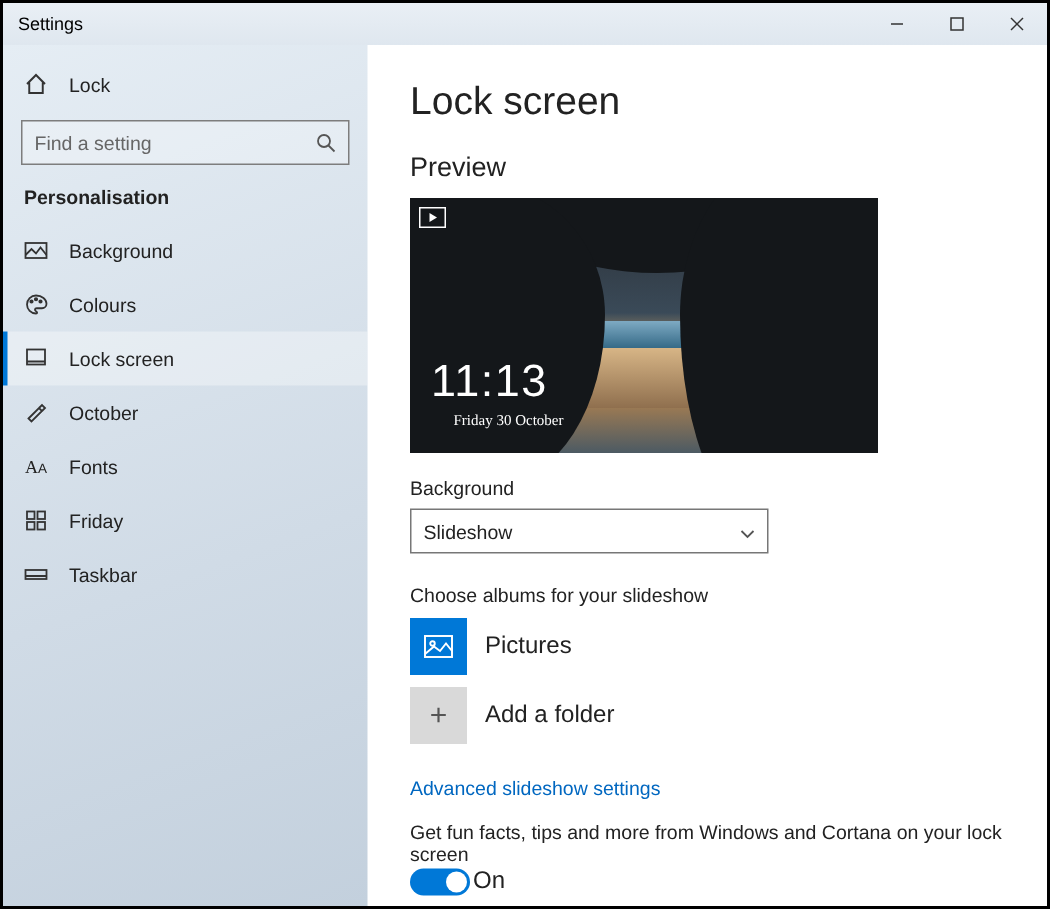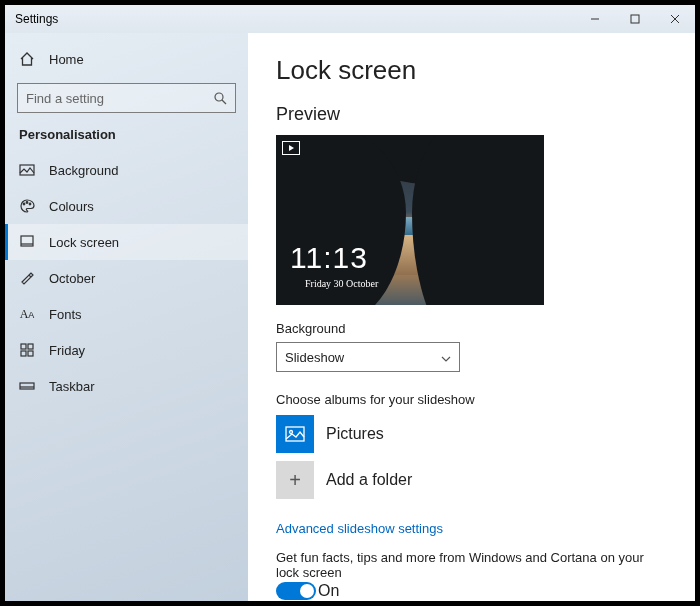--- a/index.html
+++ b/index.html
@@ -1,17 +1,17 @@
 <!DOCTYPE html>
 <html><head>
 <meta charset="utf-8">
 <style>
   * { box-sizing: border-box; margin: 0; padding: 0; font-family: "Segoe UI", Arial, sans-serif; }
   body { width: 700px; height: 606px; overflow: hidden; background: #fff; }
-  .window { display: flex; flex-direction: column; width: 100%; height: 100%; border: 5px solid #000000; }
+  .window { display: flex; flex-direction: column; width: 100%; height: 100%; border: 2px solid #000000; }
   .titlebar { height: 28px; display: flex; align-items: center; justify-content: space-between; padding-left: 10px; font-size: 12px; background: linear-gradient(to bottom,#e9eff5,#dfe7ef); }
   .titlebar .controls { display: flex; }
   .titlebar .ctl { width: 40px; height: 28px; display: flex; align-items: center; justify-content: center; cursor: default; }
   .titlebar .ctl svg { width: 10px; height: 10px; stroke: #333; stroke-width: 1; fill: none; }
   .body { flex: 1; display: flex; min-height: 0; }
   .sidebar { width: 243px; background: linear-gradient(160deg,#e5edf4 0%,#d0dbe6 60%,#c3d0dd 100%); padding: 12px 0 0 0; display: flex; flex-direction: column; font-size: 13px; color: #222; }
   .home-row { display: flex; align-items: center; padding: 6px 14px; margin-bottom: 10px; cursor: default; }
   .home-row .icon { width: 16px; height: 16px; margin-right: 14px; }
   .search { margin: 0 12px 14px 12px; height: 30px; border: 1px solid #7d7d7d; background: rgba(255,255,255,0.25); display: flex; align-items: center; padding: 0 8px; }
   .search input { flex: 1; border: none; background: transparent; outline: none; font-size: 13px; color: #333; }
@@ -19,32 +19,32 @@
   .search .sicon { width: 14px; height: 14px; }
   .section-title { font-weight: 600; padding: 0 14px 10px 14px; font-size: 13px; }
   .nav { display: flex; flex-direction: column; }
   .nav-item { display: flex; align-items: center; padding: 10px 14px; cursor: default; position: relative; }
   .nav-item .icon { width: 16px; height: 16px; margin-right: 14px; display:flex; align-items:center; justify-content:center; }
   .nav-item.active { background: rgba(255,255,255,0.35); }
   .nav-item.active::before { content: ""; position: absolute; left: 0; top: 0; bottom: 0; width: 3px; background: #0078d7; }
   .content { flex: 1; padding: 22px 28px 20px 28px; overflow-y: auto; color: #222; }
   h1 { font-weight: 400; font-size: 26px; margin-bottom: 18px; }
   h2 { font-weight: 400; font-size: 18px; margin-bottom: 10px; }
-  .preview { width: 268px; height: 170px; position: relative; background: linear-gradient(to bottom,#2a2d33 0%,#3a4a58 45%,#c9a46c 60%,#a37d52 80%,#4c5a63 100%); margin-bottom: 16px; overflow:hidden; }
+  .preview { width: 312px; height: 170px; position: relative; background: linear-gradient(to bottom,#2a2d33 0%,#3a4a58 45%,#c9a46c 60%,#a37d52 80%,#4c5a63 100%); margin-bottom: 16px; overflow:hidden; }
   .cave-l { position:absolute; left:-20px; top:-10px; width:150px; height:200px; background:#14171a; border-radius:0 70% 60% 0/0 55% 70% 0; }
   .cave-r { position:absolute; right:-18px; top:-35px; width:150px; height:260px; background:#14171a; border-radius:65% 0 0 50%/50% 0 0 65%; }
   .cave-t { position:absolute; top:-60px; left:60px; width:220px; height:110px; background:#14171a; border-radius:0 0 55% 50%; }
   .sea { position:absolute; left:100px; right:70px; top:82px; height:18px; background:linear-gradient(#7eaac3,#356a87);}
   .beach { position:absolute; left:70px; right:55px; top:100px; height:40px; background:linear-gradient(#d7b586,#8f6f4e);}
   .ss-icon { position:absolute; top:6px; left:6px; width:18px; height:14px; border:1.5px solid #fff; display:flex; align-items:center; justify-content:center; }
   .ss-icon::after{ content:""; width:0;height:0;border-left:5px solid #fff;border-top:3px solid transparent;border-bottom:3px solid transparent;}
   .clock { position:absolute; left:14px; bottom:30px; color:#fff; font-weight:300; font-size:30px; letter-spacing:1px; }
   .clockdate { position:absolute; left:29px; bottom:16px; color:#fff; font-size:10px;font-family:Liberation Serif, serif; }
   .field-label { font-size: 13px; margin-bottom: 6px; }
-  .select { width: 184px; height: 30px; border: 1px solid #777; background: #fff; display: flex; align-items: center; padding: 0 8px; justify-content: space-between; font-size: 13px; margin-bottom: 20px; cursor:default;}
+  .select { width: 239px; height: 30px; border: 1px solid #777; background: #fff; display: flex; align-items: center; padding: 0 8px; justify-content: space-between; font-size: 13px; margin-bottom: 20px; cursor:default;}
   .select .chev { width:10px; height:10px; }
   .album { display:flex; align-items:center; margin: 8px 0; cursor:default;}
   .album .thumb { width:38px; height:38px; margin-right:12px; display:flex; align-items:center; justify-content:center; }
   .thumb.blue { background:#0078d7; }
   .thumb.blue svg { stroke:#fff; fill:none; }
   .thumb.grey { background:#d9d9d9; color:#555; font-size:20px; font-weight:300; }
   .link { color:#0067c0; font-size:13px; margin:14px 0 14px 0; display:inline-block; cursor:default;}
   .desc { font-size:13px; margin-bottom:2px; max-width:400px;}
   .toggle-row { display:flex; align-items:center; gap:2px;}
   .toggle { width:40px; height:18px; border-radius:9px; background:#0078d7; position:relative; cursor:default;}
@@ -78,21 +78,21 @@
   </div>
 
   <div class="body">
     <div class="sidebar">
       <div class="home-row">
         <span class="icon">
           <svg viewBox="0 0 16 16" fill="none" stroke="#333" stroke-width="1.3">
               <path d="M2 8 L8 2 L14 8 M3.5 7 V14 H12.5 V7"></path>
             </svg>
         </span>
-        <span>Home</span>
+        <span>Lock</span>
       </div>
 
       <div class="search">
         <input placeholder="Find a setting" style="">
         <span class="sicon">
           <svg viewBox="0 0 14 14" fill="none" stroke="#555" stroke-width="1.2">
               <circle cx="6" cy="6" r="4"></circle>
               <line x1="9" y1="9" x2="13" y2="13"></line>
             </svg>
         </span>

